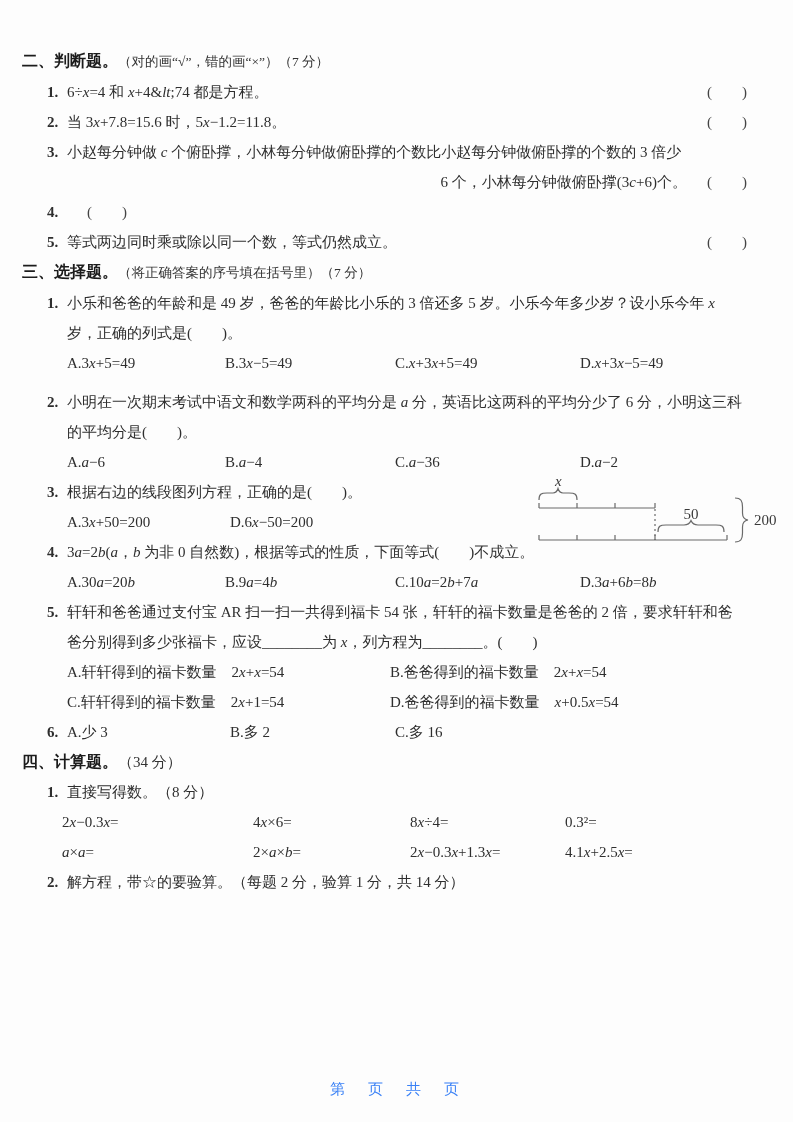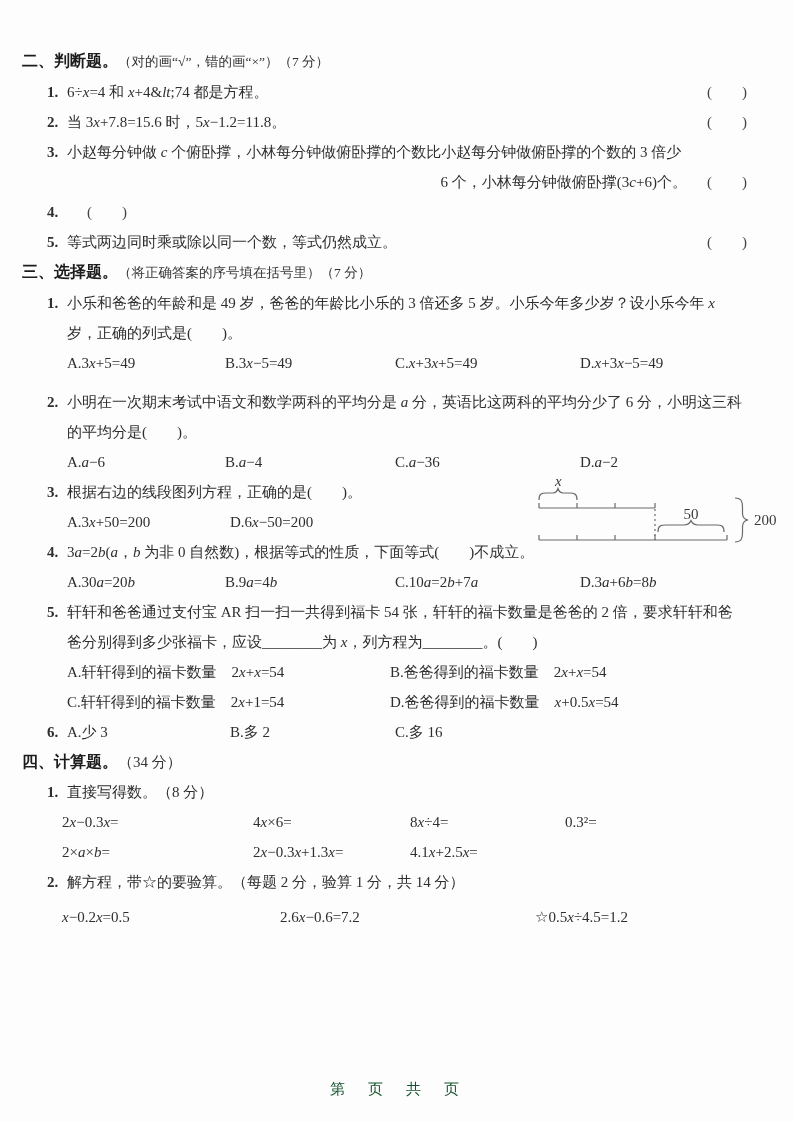--- a/index.html
+++ b/index.html
@@ -32,21 +32,21 @@
   .opts3{display:grid;grid-template-columns:163px 165px auto;line-height:30px;}
   .q3-stem{width:460px;}
   .q1-gap{margin-bottom:9px;}
   
   .c-sub{position:relative;padding-left:45px;line-height:30px;}
   .c-num{position:absolute;left:25px;top:0;font-weight:bold;}
   .calc-row{display:grid;grid-template-columns:191px 157px 155px auto;line-height:30px;padding-left:40px;}
   .eq-row{display:grid;grid-template-columns:218px 255px auto;line-height:30px;padding-left:40px;margin-top:5px;}
   
   .diagram{position:absolute;left:505px;top:-5px;width:275px;height:92px;}
-  .footer{position:absolute;left:0;top:1080px;width:100%;text-align:center;letter-spacing:4px;color:#14532d;font-size:15px;}
+  .footer{position:absolute;left:0;top:1080px;width:100%;text-align:center;letter-spacing:4px;color:#3b82f6;font-size:15px;}
 </style>
 </head>
 <body>
 
 <div class="page">
 
   <div class="sec-title">
     <span>二、判断题。</span><span class="sec-sub">（对的画“√”，错的画“×”）（7 分）</span>
   </div>
 
@@ -176,29 +176,25 @@
     <span class="c-num">1.</span>
     <span>直接写得数。（8 分）</span>
   </div>
   <div class="calc-row">
     <span>2<i>x</i>−0.3<i>x</i>=</span>
     <span>4<i>x</i>×6=</span>
     <span>8<i>x</i>÷4=</span>
     <span>0.3²=</span>
   </div>
   <div class="calc-row">
+    <span><i>a</i>×<i>a</i>=</span>
     <span>2×<i>a</i>×<i>b</i>=</span>
     <span>2<i>x</i>−0.3<i>x</i>+1.3<i>x</i>=</span>
     <span>4.1<i>x</i>+2.5<i>x</i>=</span>
   </div>
 
   <div class="c-sub">
     <span class="c-num">2.</span>
     <span>解方程，带☆的要验算。（每题 2 分，验算 1 分，共 14 分）</span>
   </div>
-  <div class="eq-row">
-    <span><i>x</i>−0.2<i>x</i>=0.5</span>
-    <span>2.6<i>x</i>−0.6=7.2</span>
-    <span>☆0.5<i>x</i>÷4.5=1.2</span>
-  </div>
 
   <div class="footer">第　页　共　页</div>
 </div>
 
 </body></html>

